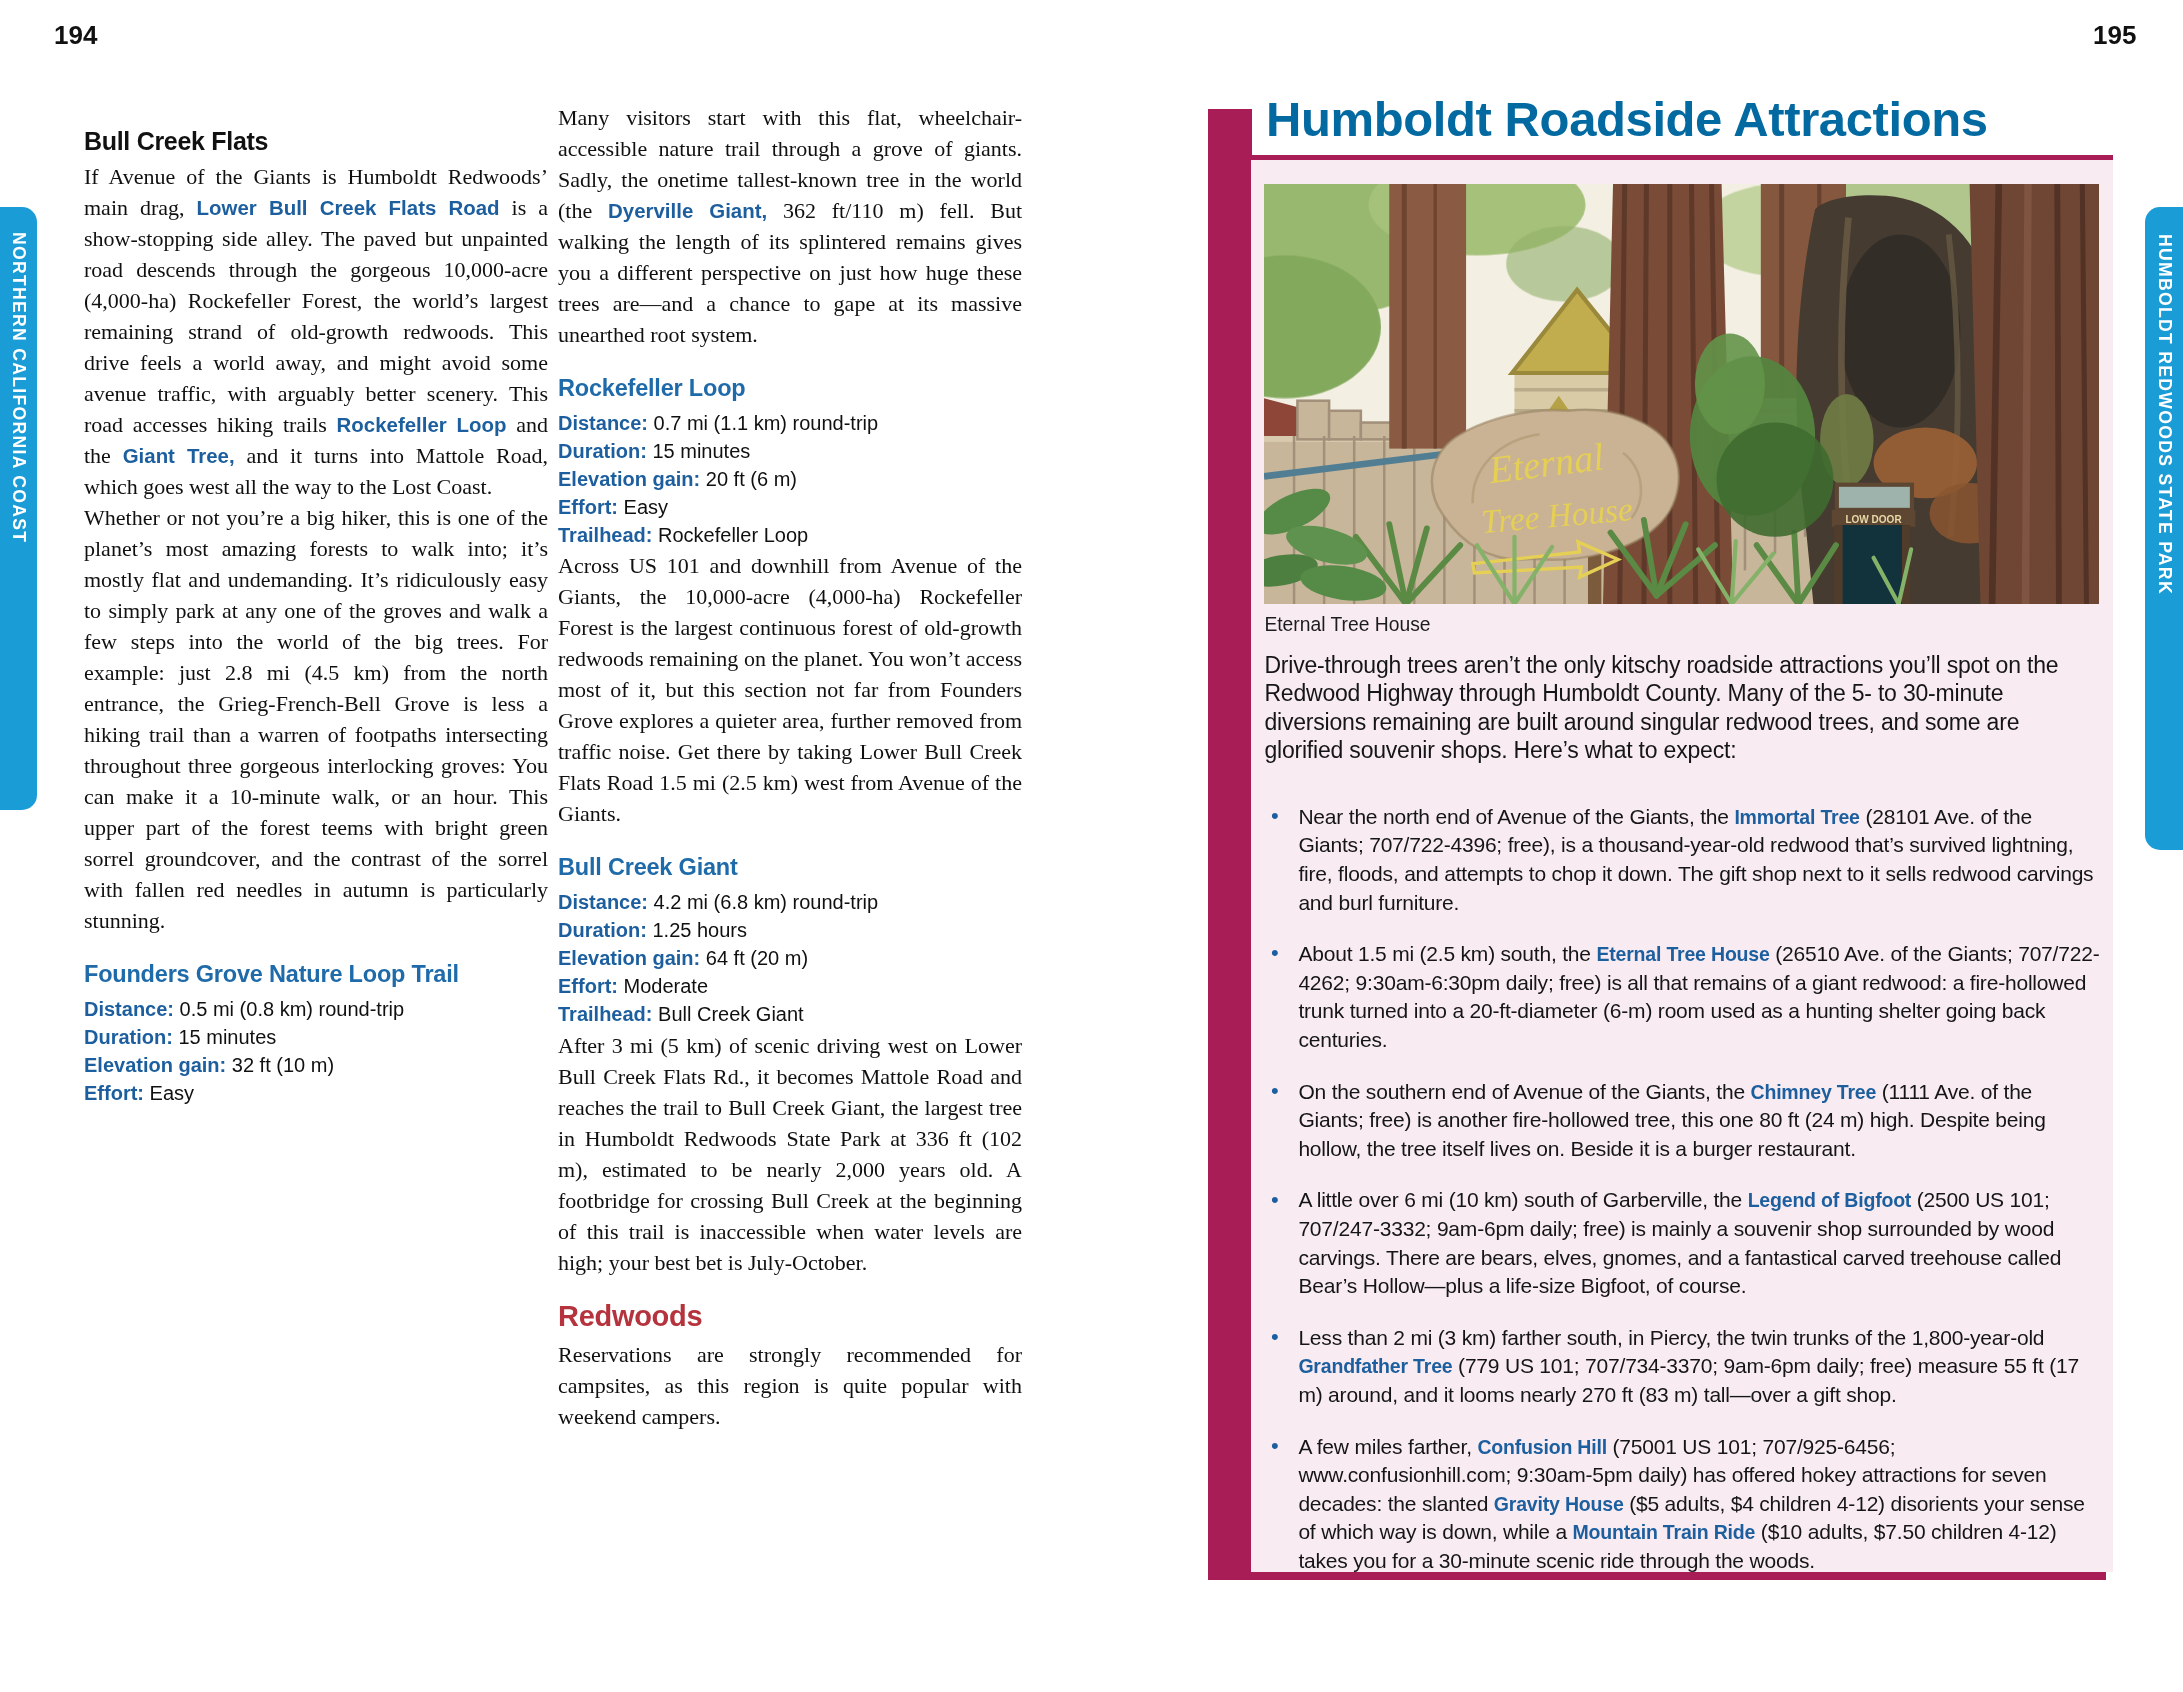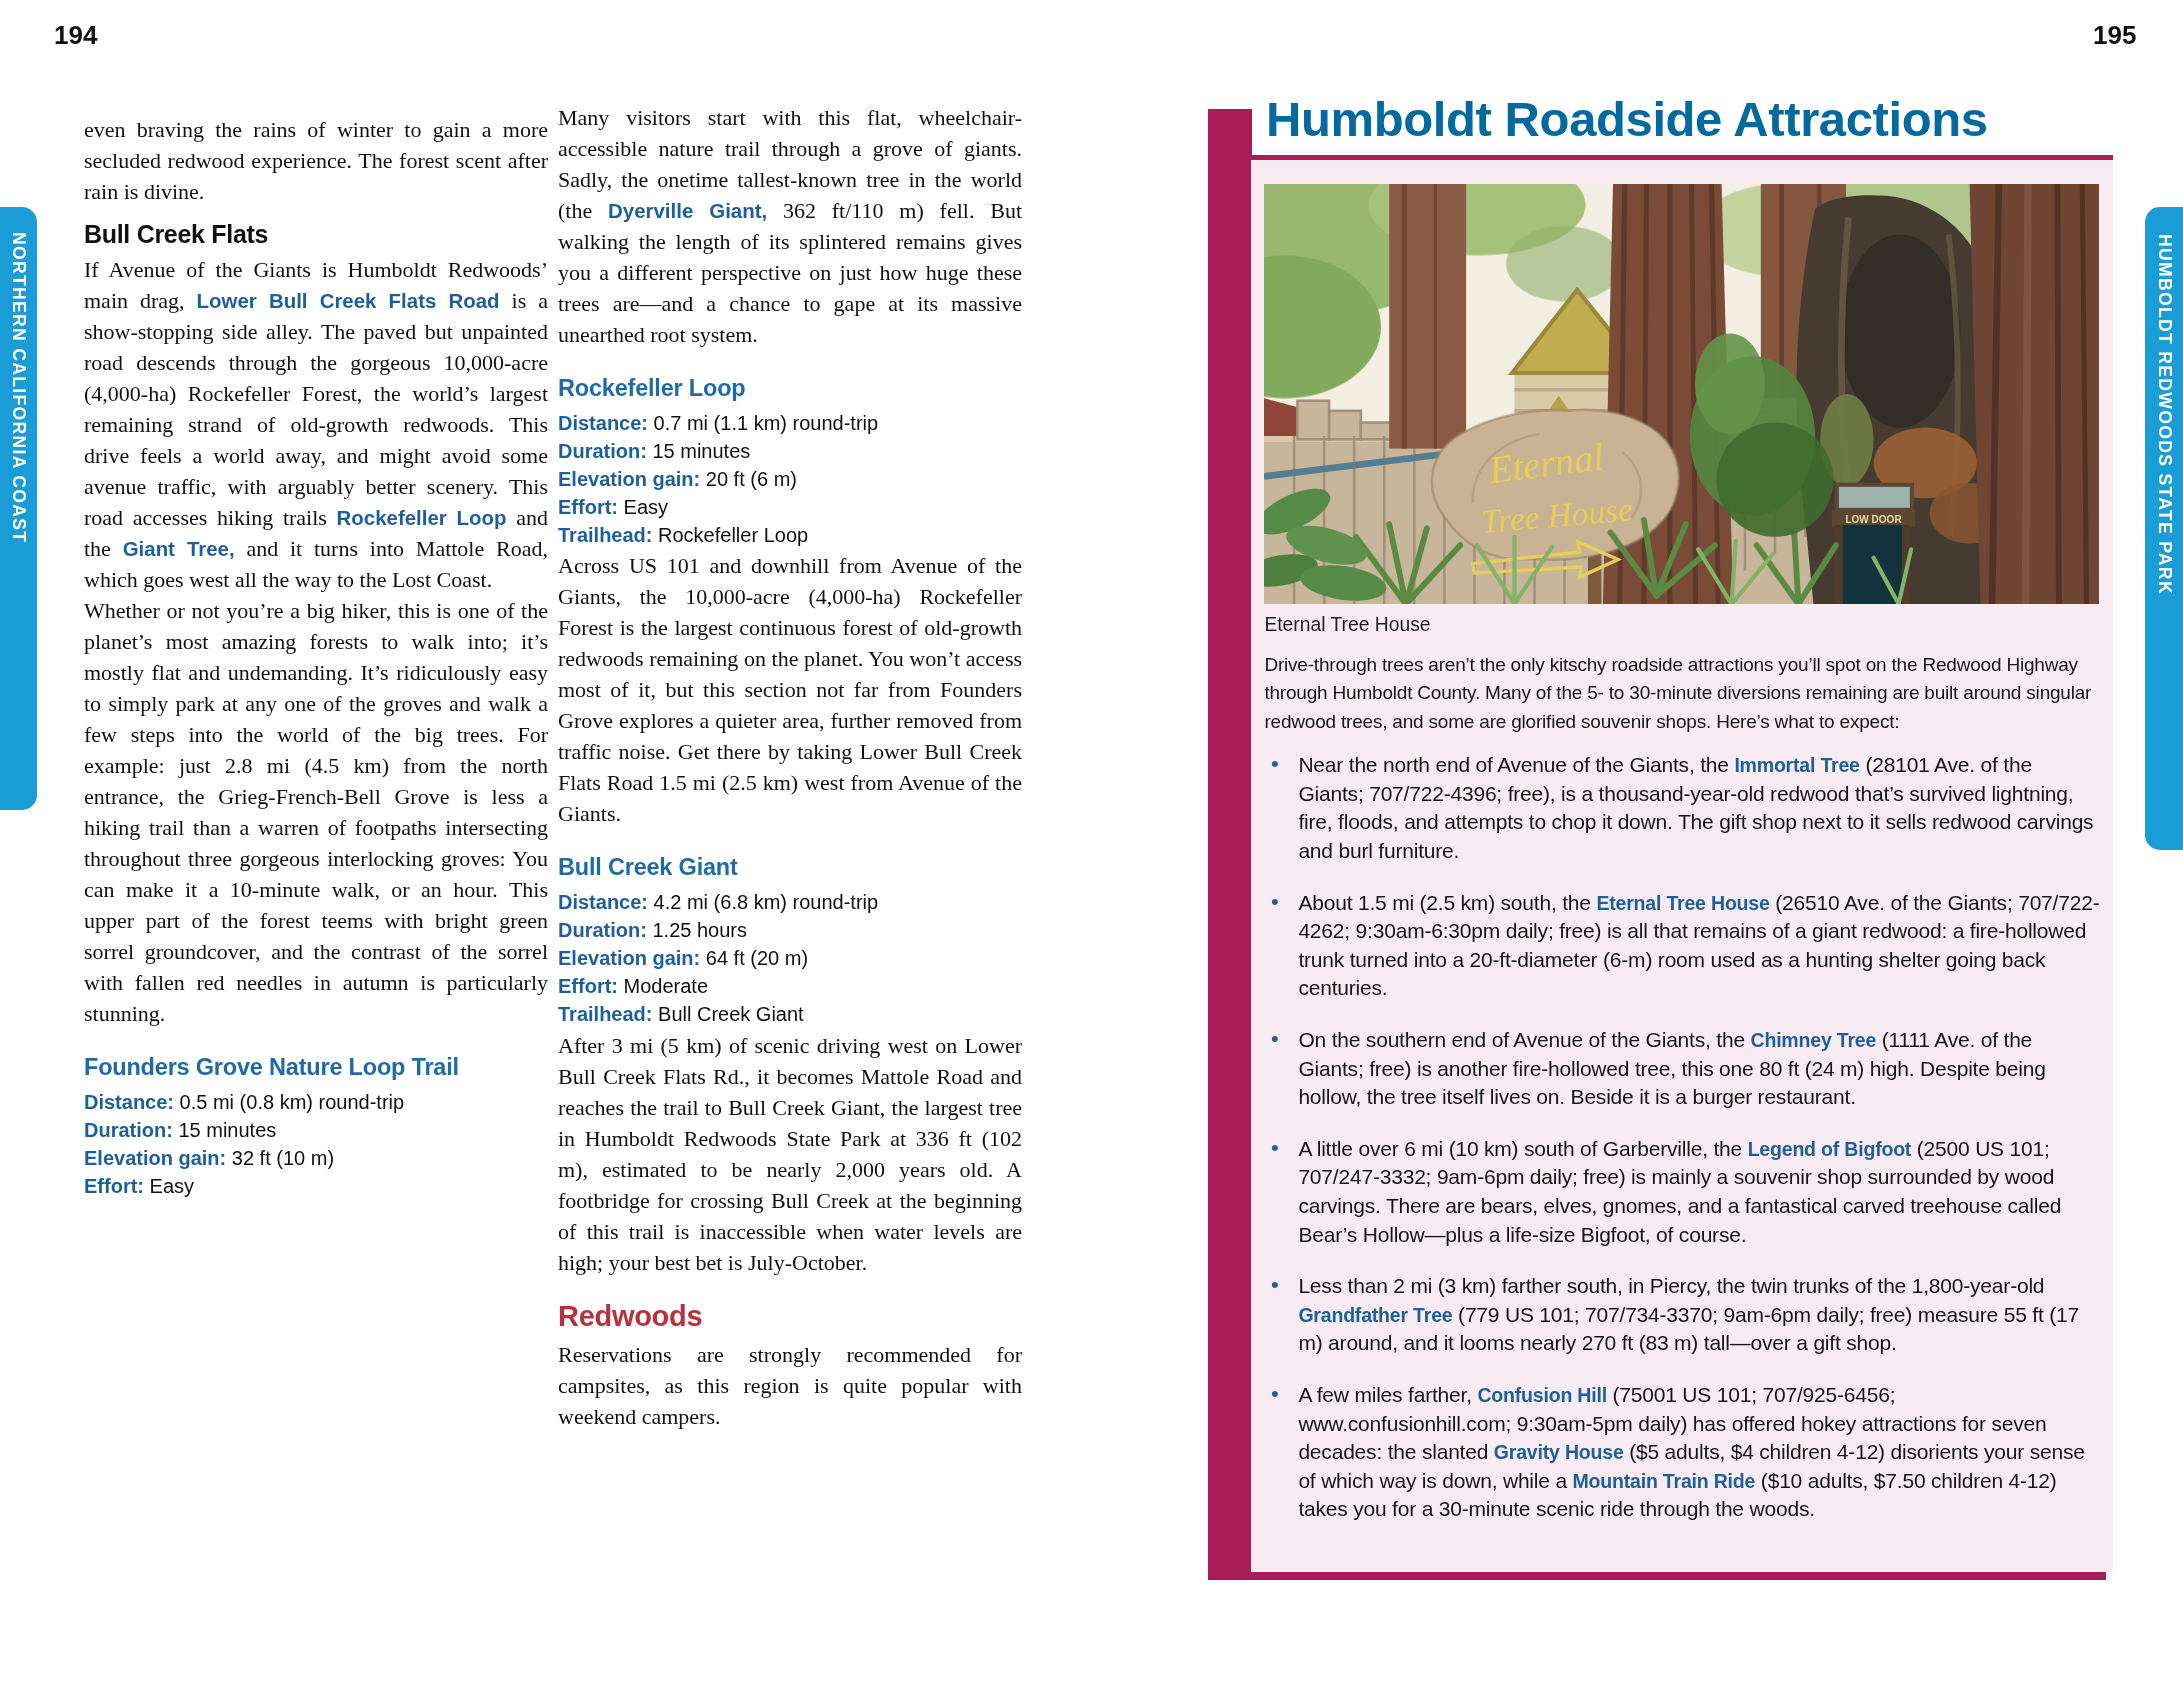--- a/index.html
+++ b/index.html
@@ -40,42 +40,41 @@
   #box-bar{left:1208px;top:109px;width:44px;height:1463px;background:var(--magenta);}
   #box-title{left:1266px;top:91px;width:840px;font-size:49px;font-weight:700;
              letter-spacing:-0.4px;color:#0369a1;}
   #box-rule-top{left:1251px;top:155px;width:862px;height:5.9px;background:var(--magenta);}
   #box-body{left:1251px;top:160px;width:862px;height:1412px;background:var(--pink_bg);
             padding:23.5px 13.4px 17px 13.4px;overflow:hidden;}
   #box-rule-bottom{left:1208px;top:1572px;width:898px;height:7.6px;background:var(--magenta);}
   #photo-frame{width:835px;height:420px;}
   #photo-frame svg{display:block;width:100%;height:100%;}
   #photo-caption{font-size:19.3px;color:#1c1c1c;margin:10px 0 15px;}
-  #box-intro{font-size:19px;line-height:28.6px;color:var(--ink);margin-bottom:15px;letter-spacing:-0.2px;}
+  #box-intro{font-size:23px;line-height:28.6px;color:var(--ink);margin-bottom:38px;letter-spacing:-0.2px;}
   #box-bullets{list-style:none;}
   #box-bullets li{position:relative;padding-left:34px;margin-bottom:23px;
                   font-size:21px;line-height:28.6px;letter-spacing:-0.2px;color:var(--ink);}
   #box-bullets li:last-child{margin-bottom:0;}
   .bullet-dot{position:absolute;left:6.7px;top:-0.8px;color:var(--link_blue);font-size:22px;}
 </style>
 </head>
 <body>
 
 <div class="abs pagenum" id="page-left-number">194</div>
 <div class="abs pagenum" id="page-right-number">195</div>
 
 <div class="abs vtab" id="tab-left">
   <span>NORTHERN CALIFORNIA COAST</span>
 </div>
 <div class="abs vtab" id="tab-right">
   <span>HUMBOLDT REDWOODS STATE PARK</span>
 </div>
 
 <div class="abs col" id="col1">
-    <p class="para"><span>even braving the rains of winter to gain a more secluded redwood experience. The forest scent after rain is divine.</span></p>
     <div class="h-black">Bull Creek Flats</div>
     <p class="para"><span>If Avenue of the Giants is Humboldt Redwoods’ main drag, </span><span class="kw">Lower Bull Creek Flats Road</span><span> is a show-stopping side alley. The paved but unpainted road descends through the gorgeous 10,000-acre (4,000-ha) Rockefeller Forest, the world’s largest remaining strand of old-growth redwoods. This drive feels a world away, and might avoid some avenue traffic, with arguably better scenery. This road accesses hiking trails </span><span class="kw">Rockefeller Loop</span><span> and the </span><span class="kw">Giant Tree,</span><span> and it turns into Mattole Road, which goes west all the way to the Lost Coast.</span></p>
     <p class="para"><span>Whether or not you’re a big hiker, this is one of the planet’s most amazing forests to walk into; it’s mostly flat and undemanding. It’s ridiculously easy to simply park at any one of the groves and walk a few steps into the world of the big trees. For example: just 2.8 mi (4.5 km) from the north entrance, the Grieg-French-Bell Grove is less a hiking trail than a warren of footpaths intersecting throughout three gorgeous interlocking groves: You can make it a 10-minute walk, or an hour. This upper part of the forest teems with bright green sorrel groundcover, and the contrast of the sorrel with fallen red needles in autumn is particularly stunning.</span></p>
     <div class="h-trail">Founders Grove Nature Loop Trail</div>
     <div class="stats">
       <div class="stat-row"><span class="stat-label">Distance:</span> <span class="stat-value">0.5 mi (0.8 km) round-trip</span></div>
       <div class="stat-row"><span class="stat-label">Duration:</span> <span class="stat-value">15 minutes</span></div>
       <div class="stat-row"><span class="stat-label">Elevation gain:</span> <span class="stat-value">32 ft (10 m)</span></div>
       <div class="stat-row"><span class="stat-label">Effort:</span> <span class="stat-value">Easy</span></div>
     </div>

